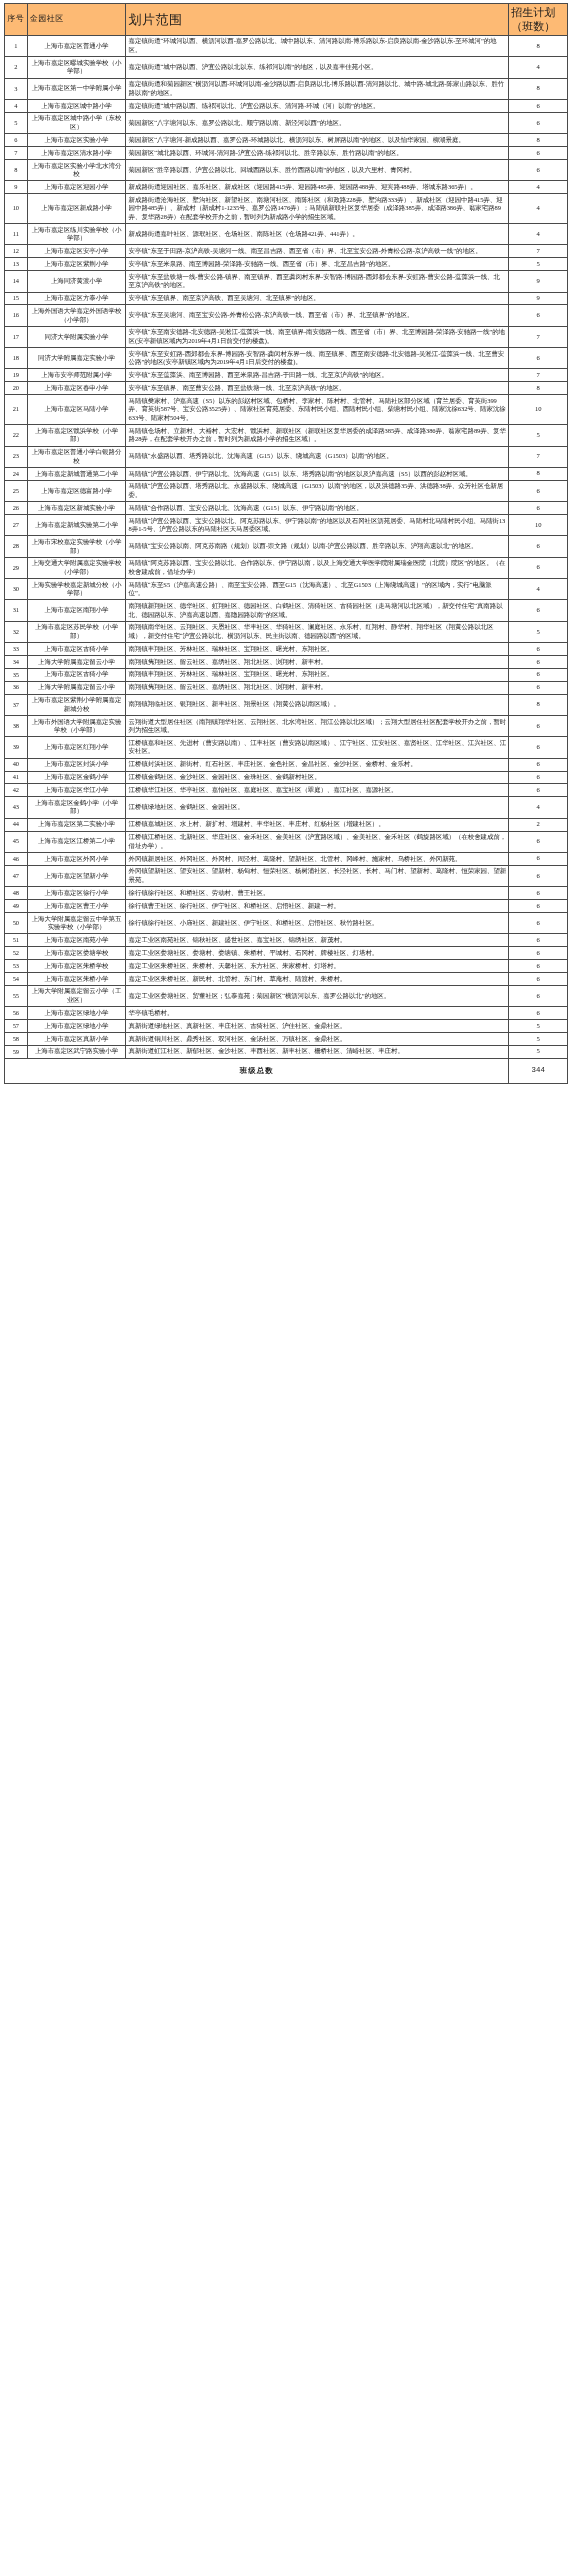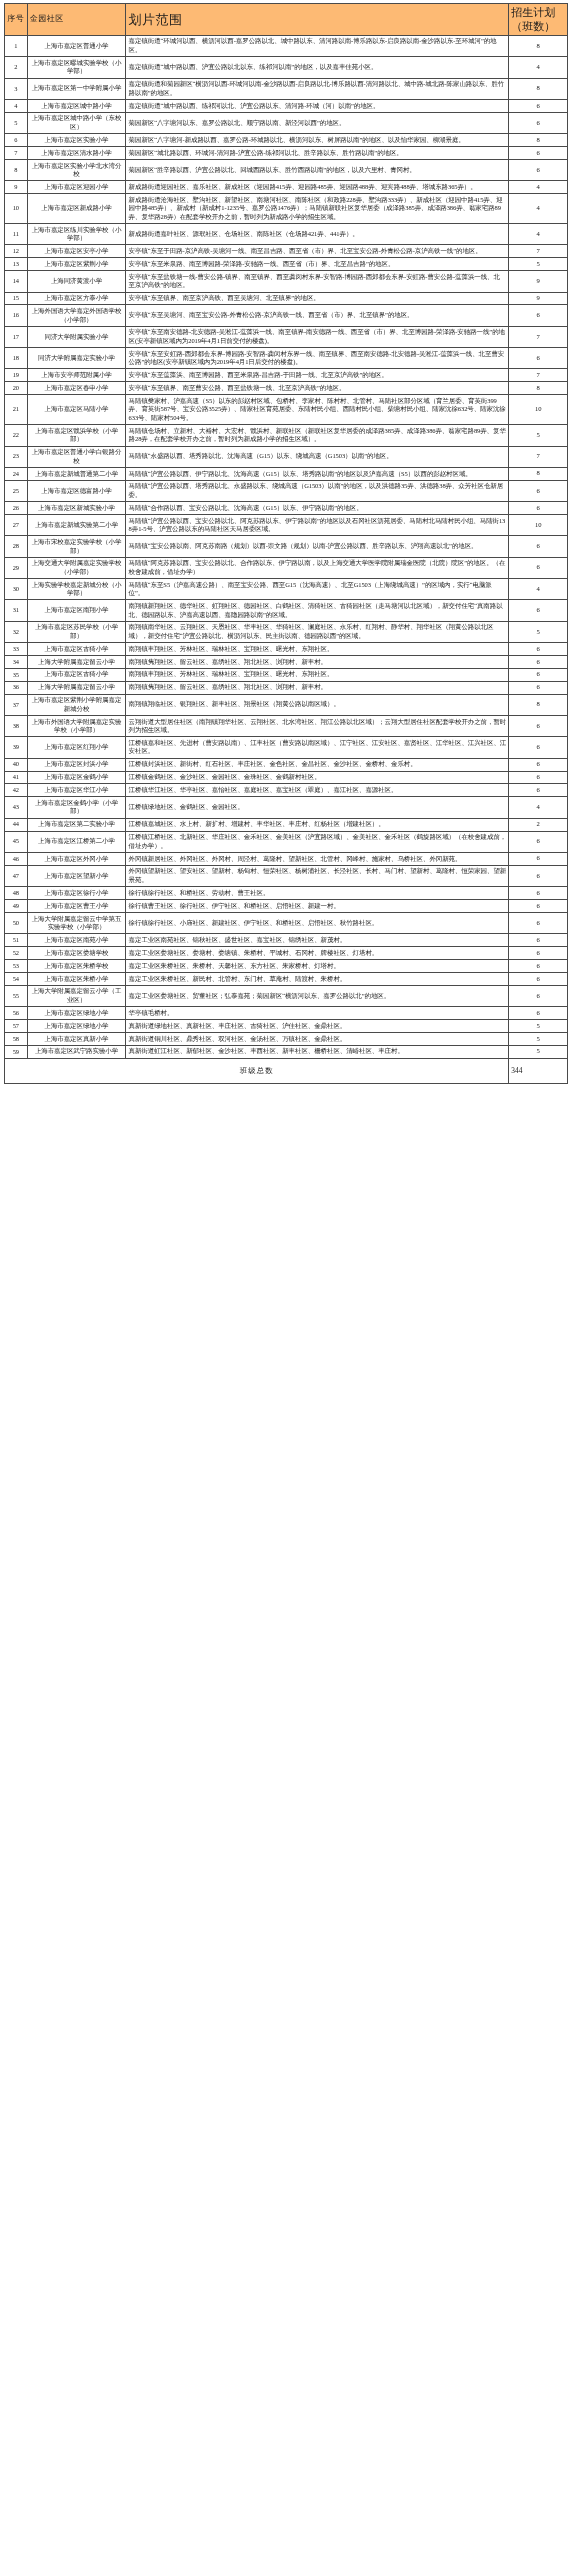--- a/index.html
+++ b/index.html
@@ -65,23 +65,26 @@
   }
   td.plan {
     text-align: center;
     font-size: 6.6px;
   }
   tr.total td.total-label {
     text-align: center;
     font-size: 7.4px;
     letter-spacing: 1.1px;
     padding: 7.4px 2.1px;
+    font-weight: bold;
   }
   tr.total td.total-value {
+    text-align: center;
     font-size: 7.4px;
+    font-family: Liberation Mono, monospace;
   }
 </style>
 </head>
 <body>
 
 <div id="sheet">
   <table class="allot">
     <colgroup>
       <col class="c-idx">
         <col class="c-name">

